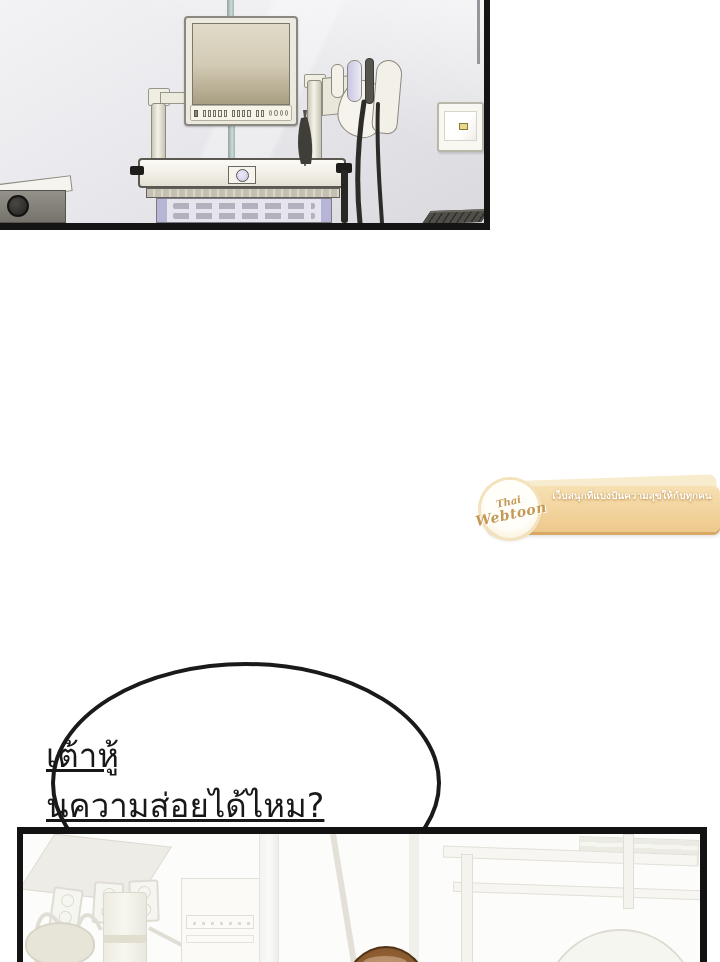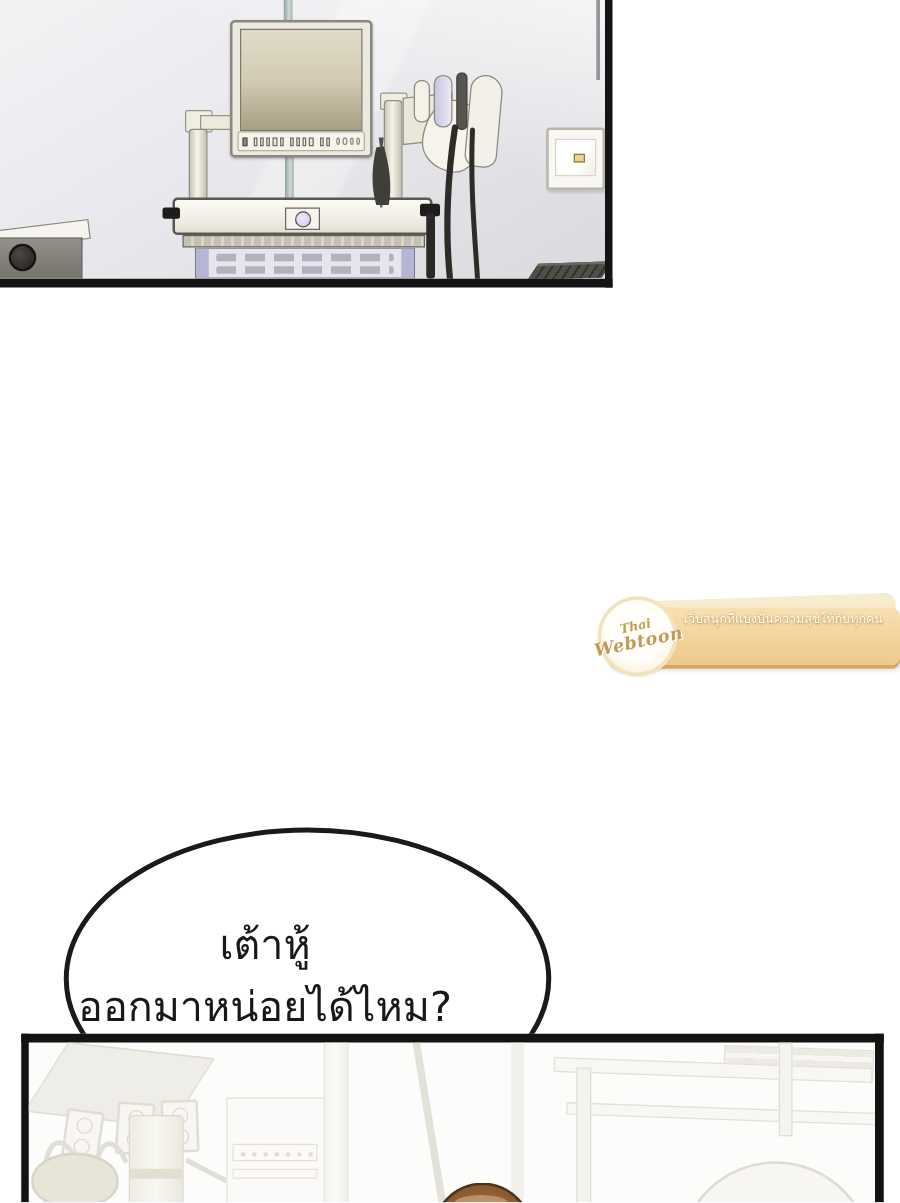--- a/index.html
+++ b/index.html
@@ -81,29 +81,29 @@
     box-shadow:0 3px 0 var(--banner_gold_dark,#d9a963),1px 4px 4px rgba(0,0,0,.15);}
   #wm-circle{left:-2px;top:2px;width:58px;height:58px;border-radius:50%;
     background:radial-gradient(circle at 50% 40%,#fffef8 55%,#f5e9cb);
     box-shadow:0 0 0 3px #f3e2bb,0 2px 4px rgba(0,0,0,.2);
     display:flex;flex-direction:column;align-items:center;justify-content:center;}
   #wm-circle .logo-rot{transform:rotate(-12deg);text-align:center;
     font-family:"DejaVu Serif",serif;font-style:italic;font-weight:bold;
     color:var(--logo_text_gold,#c49a58);line-height:1;}
   #wm-logo-1{font-size:10px;}
   #wm-logo-2{font-size:14px;letter-spacing:.5px;text-shadow:1px 1px 0 #fff;}
-  #wm-slogan{left:64px;top:12px;width:170px;text-align:left;font-size:10px;font-weight:normal;color:#fff;
+  #wm-slogan{left:64px;top:12px;width:170px;text-align:center;font-size:10px;font-weight:bold;color:#fff;
     line-height:1.1;text-shadow:0 1px 2px rgba(188,138,66,.95),0 0 1px #cf9f58;}
   #wm-title{left:64px;top:24px;width:170px;text-align:center;font-size:22px;font-weight:bold;color:#fff;letter-spacing:.5px;
     text-shadow:-1px -1px 0 #dcae66,1px -1px 0 #dcae66,-1px 1px 0 #dcae66,1px 1px 0 #dcae66,0 3px 0 #c99b55,0 4px 2px rgba(0,0,0,.2);}
 
   
   #bubble-svg{left:35px;top:655px;width:420px;height:310px;}
-  #bubble-text{left:62px;top:731px;width:300px;text-align:center;color:#181818;
-    font-size:33px;line-height:1.5;}
+  #bubble-text{left:46px;top:731px;width:300px;color:#181818;
+    font-size:33px;line-height:1.5;text-decoration:underline;}
 
   
   #panel-bottom{left:17px;top:827px;width:690px;height:135px;background:#fcfcfb;
     border-top:7px solid #131313;border-left:6px solid #131313;border-right:7px solid #131313;overflow:hidden;}
   .faded{left:0;top:0;width:100%;height:100%;opacity:.85;}
   #f-corner-dev{left:10px;top:6px;width:125px;height:56px;background:#eceae4;border:1px solid #d8d5ca;
     transform:skewX(-28deg) rotate(6deg);}
   .outlet{width:30px;height:42px;background:#f6f5f0;border:2px solid #dbd8cd;border-radius:3px;
     display:flex;flex-direction:column;align-items:center;justify-content:space-evenly;}
   .outlet span{width:11px;height:11px;border-radius:50%;border:1.5px solid #d8d5ca;display:block;}
@@ -233,21 +233,21 @@
       </div>
     </div>
   </div>
 
   <svg id="bubble-svg" class="abs" viewBox="0 0 420 310">
     <ellipse cx="211" cy="128" rx="193" ry="119" fill="#ffffff" stroke="#1a1a1a" stroke-width="4"></ellipse>
     <path d="M161,217 L219,295 L201,234" fill="#ffffff" stroke="#1a1a1a" stroke-width="4" stroke-linejoin="round" stroke-linecap="round"></path>
   </svg>
   <div id="bubble-text" class="abs">
     <div>เต้าหู้</div>
-    <div>ออกมาหน่อยได้ไหม?</div>
+    <div>นความส่อยได้ไหม?</div>
   </div>
 
   <div id="panel-bottom" class="abs">
     <div class="faded abs">
       <div id="f-corner-dev" class="abs"></div>
 
       <div id="outlet-1" class="outlet abs">
           <span></span>
           <span></span>
         </div>

